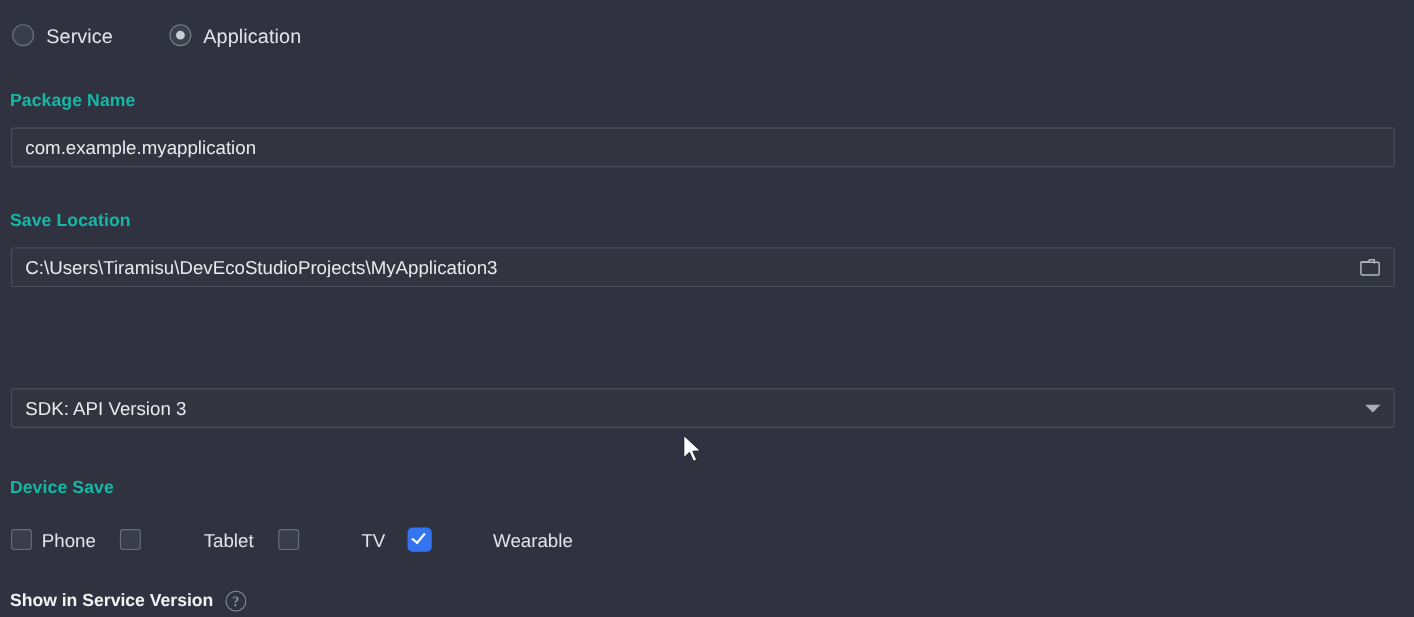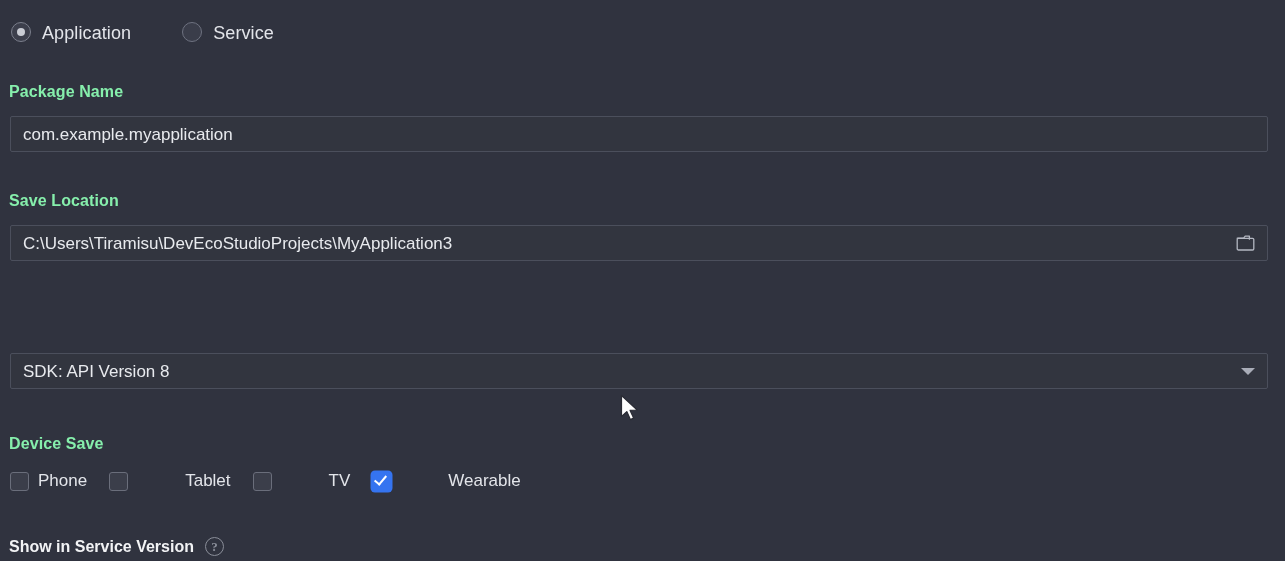--- a/index.html
+++ b/index.html
@@ -77,21 +77,21 @@
     letter-spacing: 0.1px;
     line-height: 1;
   }
 
   
   .field-label {
     position: absolute;
     left: 9px;
     font-size: 16px;
     font-weight: bold;
-    color: #86efac;
+    color: #14b8a6;
     letter-spacing: 0.1px;
     white-space: nowrap;
   }
 
   
   .text-input {
     position: absolute;
     left: 10px;
     width: 1258px;
     height: 36px;
@@ -165,21 +165,21 @@
   .checkbox-row {
     position: absolute;
     left: 10px;
     top: 472px;
     display: flex;
     align-items: center;
     height: 28px;
   }
   .checkbox-item {
     display: flex;
-    align-items: flex-start;
+    align-items: flex-end;
     height: 28px;
     cursor: default;
   }
   .checkbox-item + .checkbox-item { margin-left: 22px; gap: 48px; }
 
   .cb-box {
     position: relative;
     width: 19px;
     height: 19px;
     flex: 0 0 auto;
@@ -253,33 +253,33 @@
     pointer-events: none;
   }
 </style>
 </head>
 <body>
 
 <div class="canvas">
 
   <div class="radio-row">
 
+    <div class="radio-item">
+      <span class="radio-mark">
+        <span class="ring"></span>
+      </span>
+      <span class="radio-label">Service</span>
+    </div>
+
     <div class="radio-item selected">
       <span class="radio-mark">
         <span class="ring"></span>
         <span class="dot"></span>
       </span>
       <span class="radio-label">Application</span>
-    </div>
-
-    <div class="radio-item">
-      <span class="radio-mark">
-        <span class="ring"></span>
-      </span>
-      <span class="radio-label">Service</span>
     </div>
 
   </div>
 
   <div class="field-label" style="top:83px;">Package Name</div>
 
   <div class="text-input" style="top:116px;">
     <span class="value" title="com.example.myapplication">com.example.myapplication</span>
   </div>
 
@@ -290,21 +290,21 @@
     <span class="folder-btn">
       <svg width="20" height="17" viewBox="0 0 20 17" fill="none">
         <path d="M1.2 3.2 H7.6 L9.2 1.2 H13.4 V4.2" stroke="#B4B8C2" stroke-width="1.3" stroke-linejoin="round" stroke-linecap="round" fill="none"></path>
         <rect x="1.2" y="3.4" width="16.6" height="11.6" rx="1.2" stroke="#B4B8C2" stroke-width="1.3" fill="none"></rect>
       </svg>
     </span>
   </div>
 
 
   <div class="combo" style="top:353px;">
-    <span class="value">SDK: API Version 8</span>
+    <span class="value">SDK: API Version 3</span>
     <span class="combo-arrow">
       <span class="tri-down"></span>
     </span>
   </div>
 
   <div class="field-label" style="top:435px;">Device Save</div>
 
   <div class="checkbox-row">
 
     <div class="checkbox-item">

